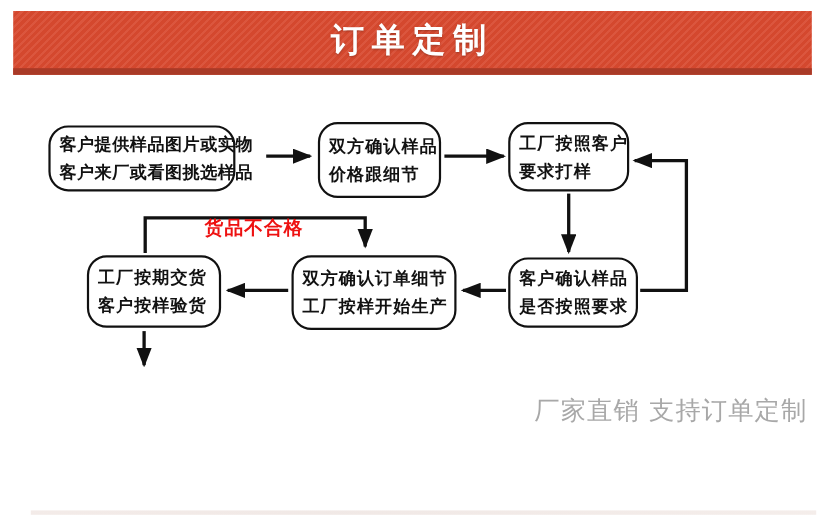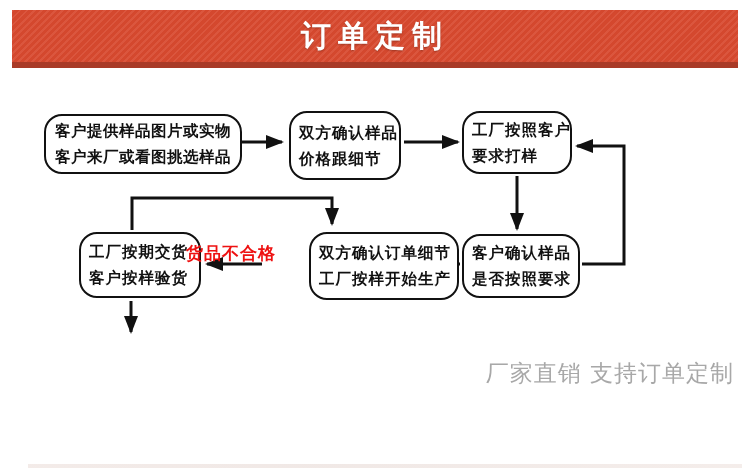--- a/index.html
+++ b/index.html
@@ -35,34 +35,33 @@
     padding:2px 8px;
     box-sizing:border-box;
     color:#111111;
     font-weight:700;
     font-size:15.5px;
     line-height:26px;
     letter-spacing:1px;
     white-space:nowrap;
   }
   .fbox .ln{display:block;}
-  .box-a{left:44px;top:114px;width:198px;height:60px;text-align:center;letter-spacing:0.5px;}
+  .box-a{left:44px;top:114px;width:170px;height:60px;text-align:center;letter-spacing:0.5px;}
   .box-b{left:289px;top:111px;width:112px;height:69px;}
   .box-c{left:462px;top:111px;width:110px;height:63px;}
   .box-d{left:79px;top:232px;width:122px;height:66px;}
-  .box-e{left:265px;top:232px;width:150px;height:68px;margin-left:44px;}
+  .box-e{left:265px;top:232px;width:150px;height:68px;}
   .box-f{left:462px;top:234px;width:118px;height:64px;}
   .box-g{left:74px;top:337px;width:118px;height:62px;}
 
   
   .lbl-goods{
     position:absolute;left:186px;top:196px;width:100px;
     color:#ee1111;font-weight:700;font-size:17px;letter-spacing:1px;
     white-space:nowrap;
-    margin-top:46px;
   }
   .lbl-sample{
     position:absolute;left:637px;top:124px;width:26px;
     color:#ee1111;font-weight:700;font-size:17px;
     line-height:42px;text-align:center;
     word-break:break-all;
   }
 
   
   .connectors{position:absolute;left:0;top:0;pointer-events:none;}

